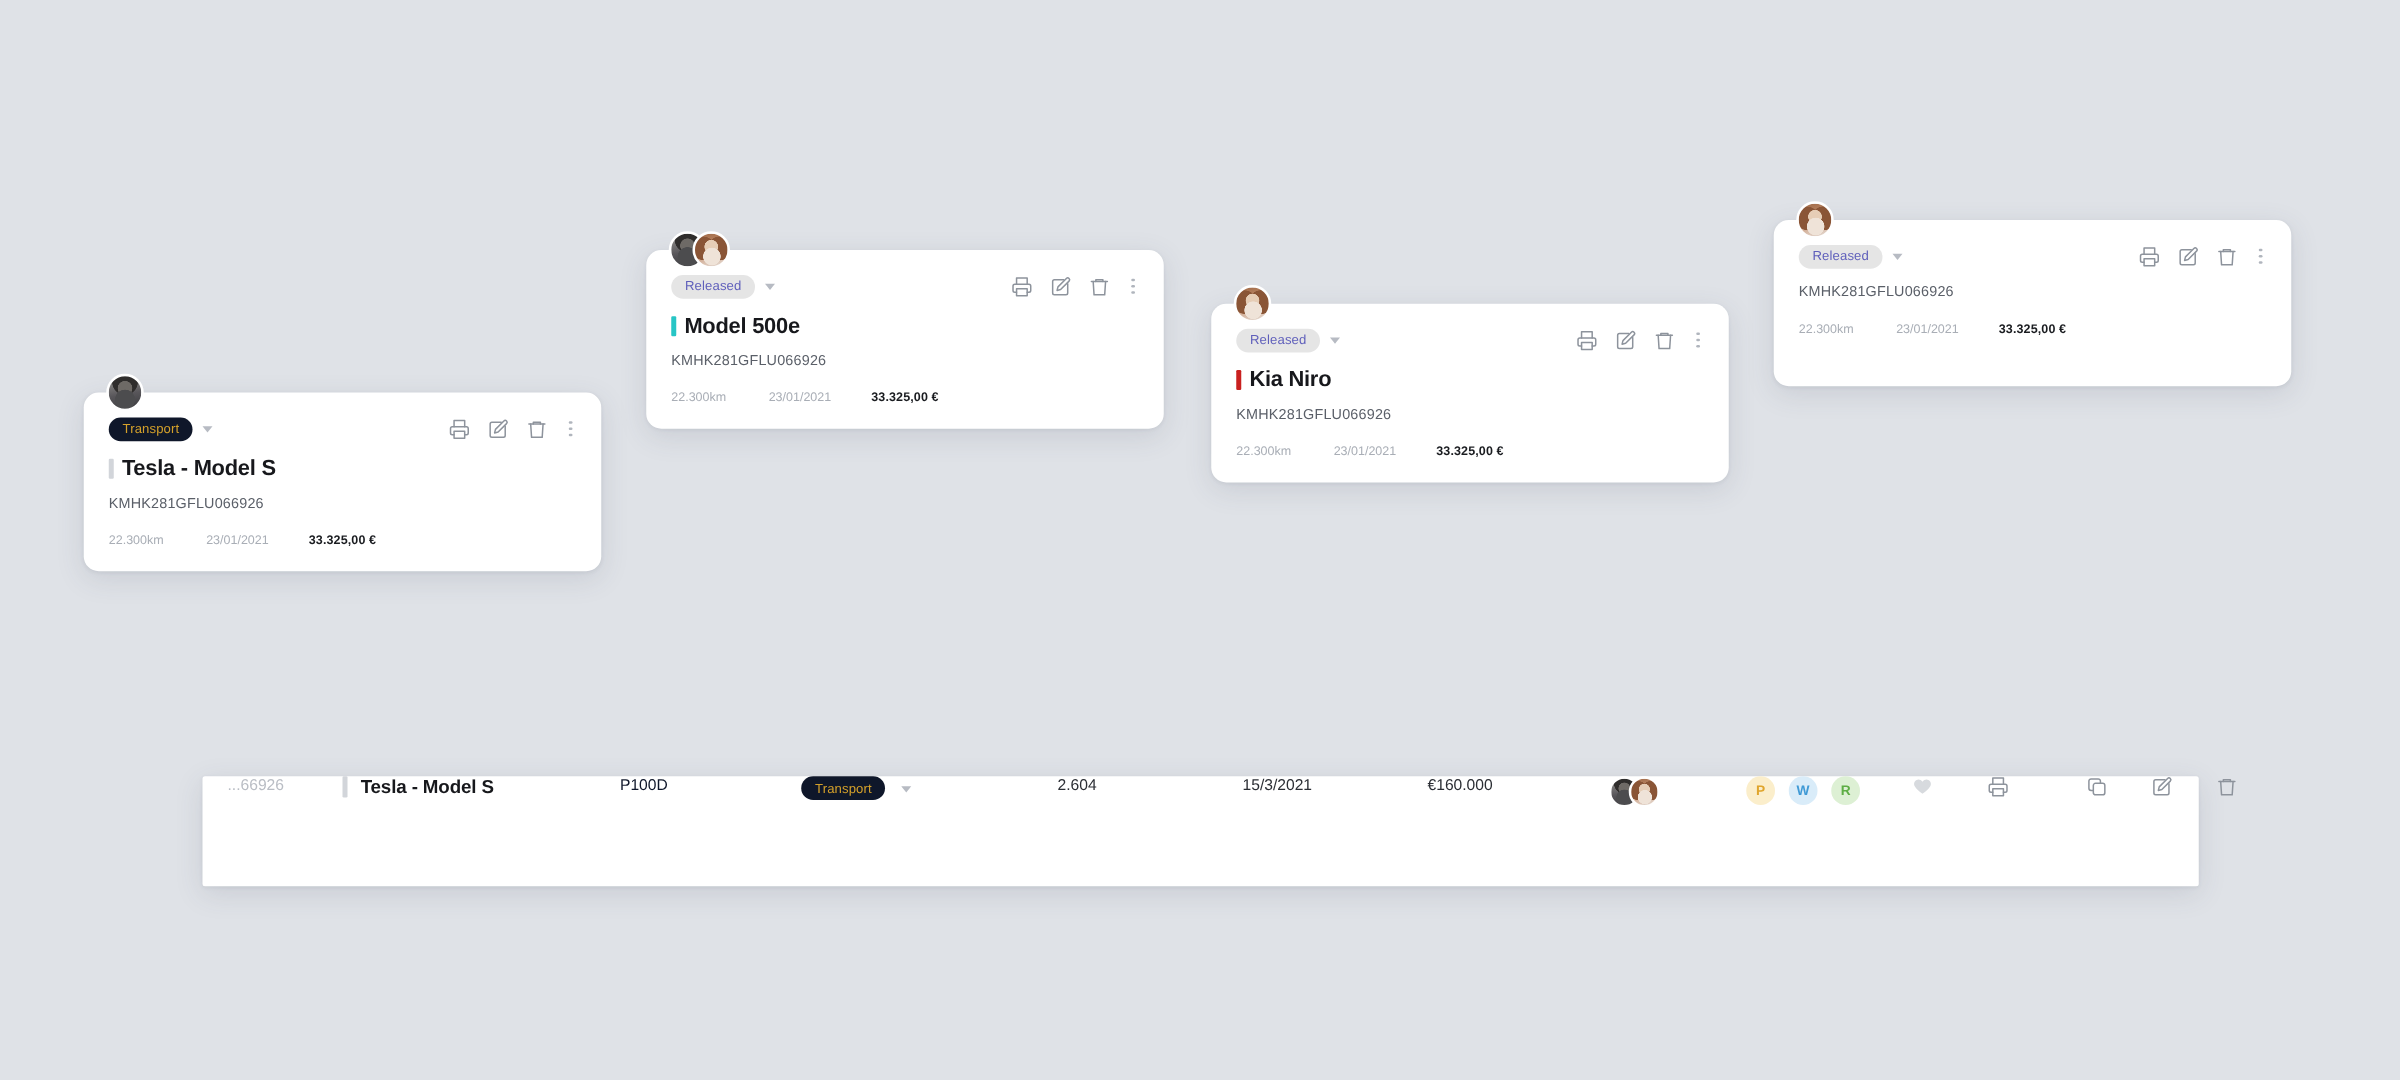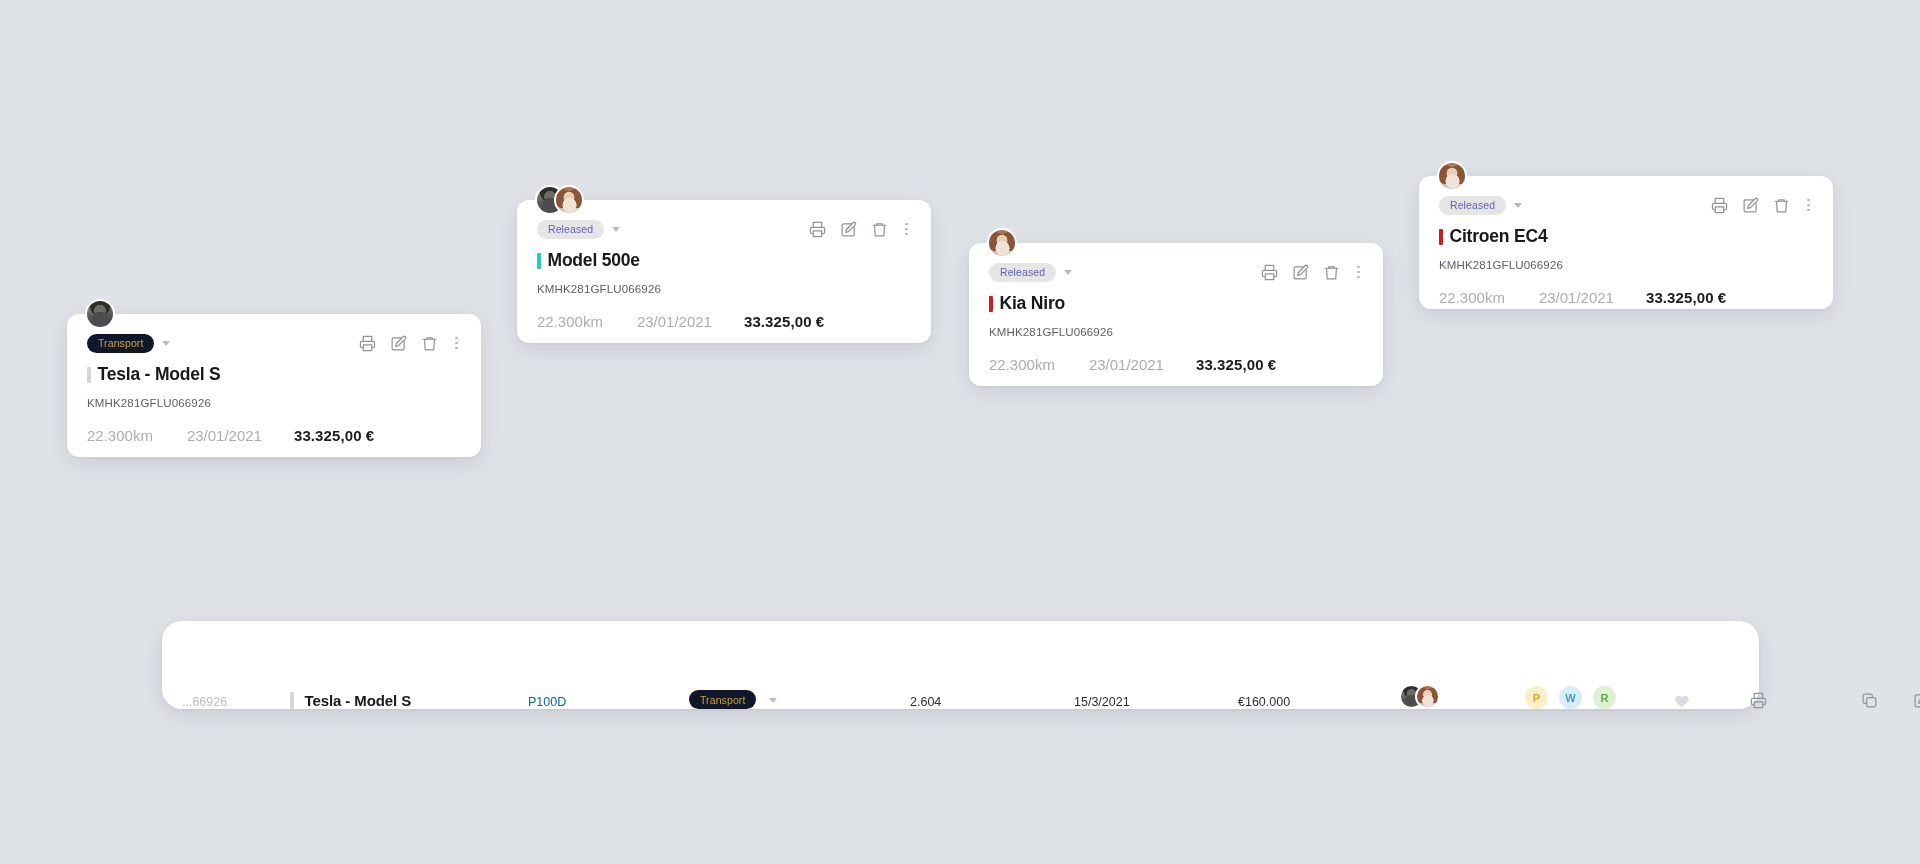--- a/index.html
+++ b/index.html
@@ -125,45 +125,44 @@
     margin-top: 12px;
     font-size: 11.5px;
     color: #5a5f68;
     letter-spacing: 0.15px;
   }
 
   .card-meta {
     display: flex;
     align-items: center;
     margin-top: 18px;
-    font-size: 15px;
+    font-size: 10px;
     text-align: center;
   }
   .meta-km    { color: #a9aeb6; }
   .meta-date  { color: #a9aeb6; margin-left: 34px; }
   .meta-price { color: #1a1c20; font-weight: 700; margin-left: 32px; letter-spacing: 0.1px; }
 
   
   .row-bar {
     position: absolute;
     background: #ffffff;
-    border-radius: 20px;
+    border-radius: 2px;
     display: flex;
-    align-items: flex-end;
+    align-items: flex-start;
     box-shadow: 0 6px 22px rgba(60, 70, 90, 0.13),
                 0 1px 3px rgba(60, 70, 90, 0.07);
-    gap: 16px;
   }
 
   .rc { display: flex; align-items: center; flex: none; }
 
   .row-id       { color: #b9bdc4; font-size: 12.5px; }
   .row-name     { display: flex; align-items: center; font-size: 15px; font-weight: 700; color: #17181c; letter-spacing: -0.1px; }
   .row-name .accent { height: 17px; width: 3.5px; margin-right: 11px; }
-  .row-trim     { color: #0369a1; font-size: 12.5px; }
+  .row-trim     { color: #0f172a; font-size: 12.5px; }
   .row-num      { color: #2b2e34; font-size: 12.5px; }
   .row-date     { color: #2b2e34; font-size: 12.5px; }
   .row-price    { color: #2b2e34; font-size: 12.5px; }
 
   .row-avatars { display: flex; align-items: center; }
   .row-avatars .avatar { width: 25px; height: 25px; }
   .row-avatars .avatar + .avatar { margin-left: -9px; }
 
   .tag-circles { display: flex; align-items: center; gap: 11px; }
   .tag-circle {
@@ -366,24 +365,20 @@
               <path d="M8 6V4h8v2"></path>
               <path d="M5 6l1 15h12l1-15"></path>
             </svg>
         </span>
         <span class="dots">
             <i></i>
             <i></i>
             <i></i>
           </span>
       </div>
-    </div>
-    <div class="card-title">
-      <span class="accent" style="background:#c9201f"></span>
-      <span>Citroen EC4</span>
     </div>
     <div class="card-vin">KMHK281GFLU066926</div>
     <div class="card-meta">
       <span class="meta-km">22.300km</span>
       <span class="meta-date">23/01/2021</span>
       <span class="meta-price">33.325,00 €</span>
     </div>
   </div>
 </div>
 

